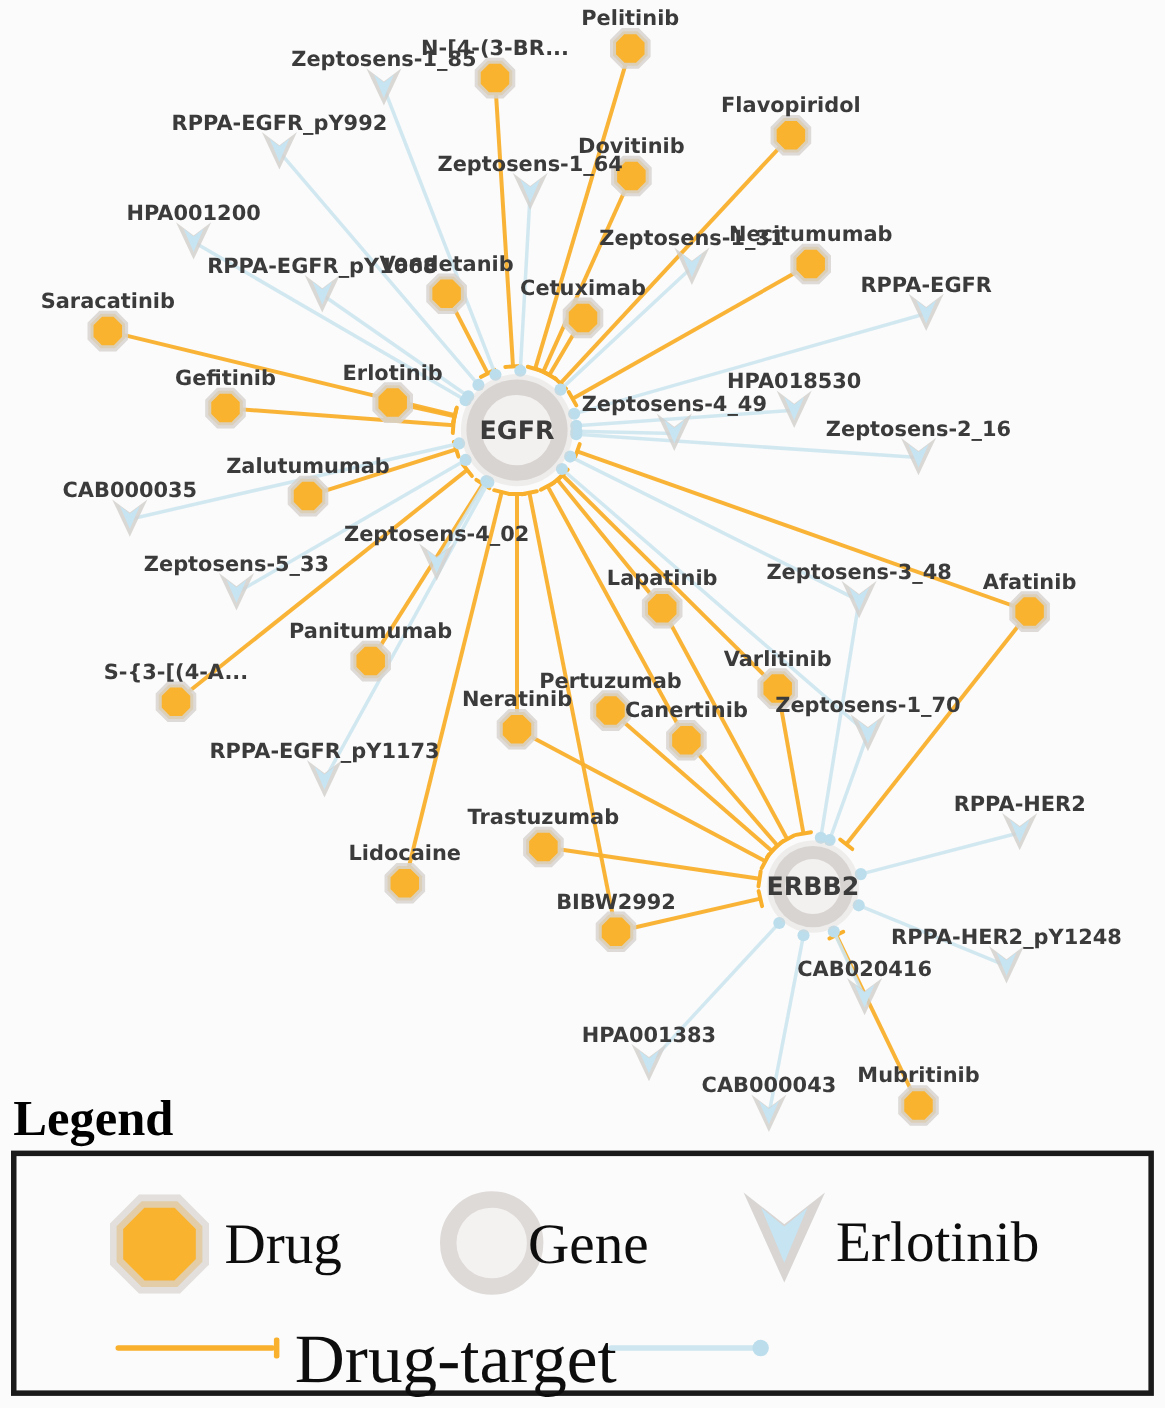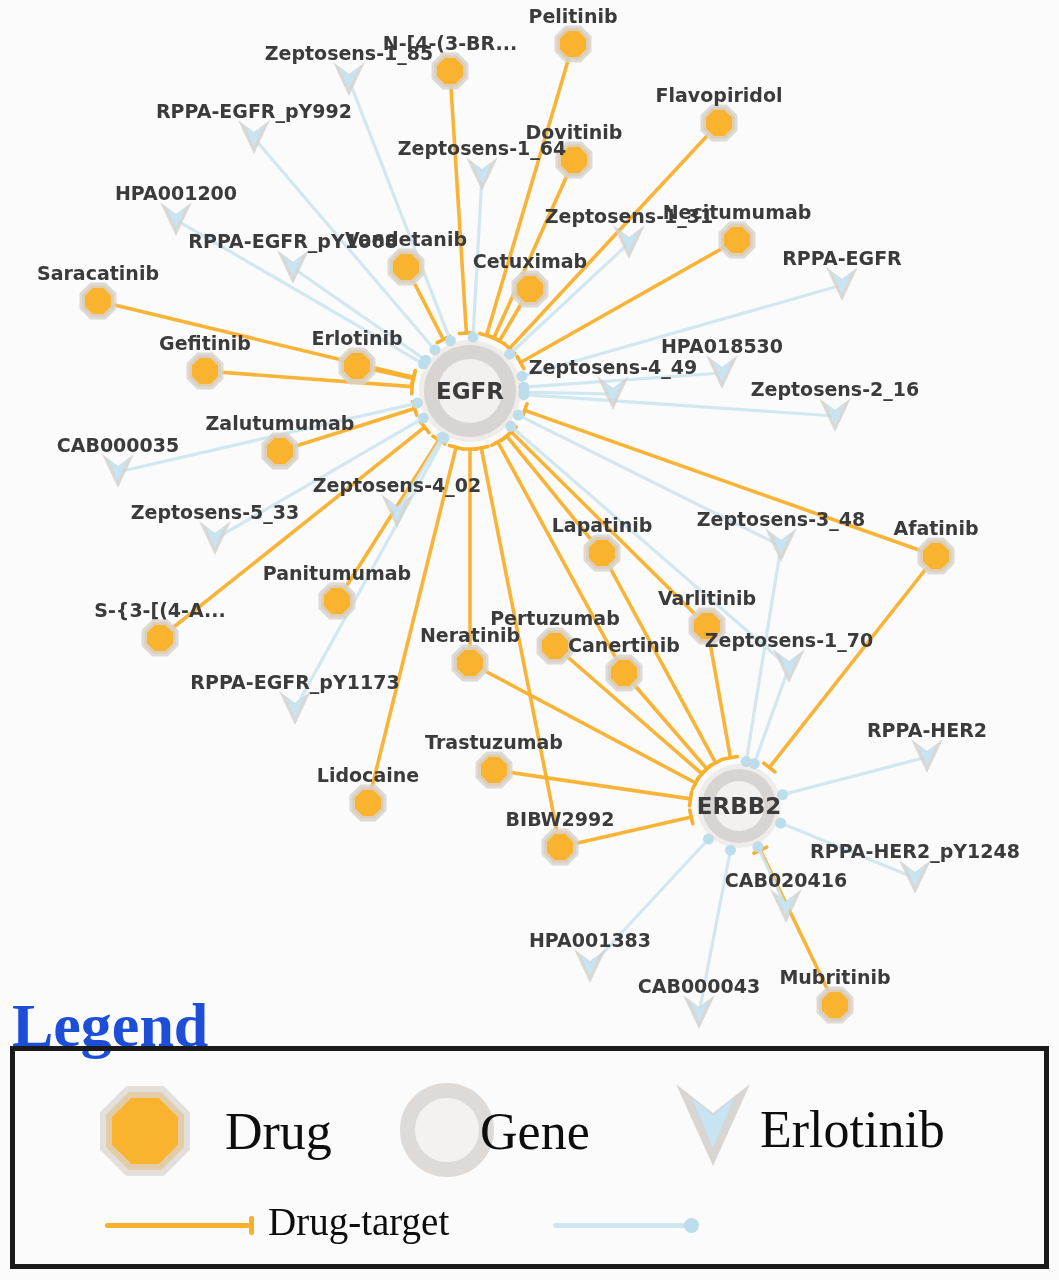--- a/index.html
+++ b/index.html
@@ -2,24 +2,24 @@
 <html style="--background: #fbfbfb; --drug-fill: #f9b32f; --node-halo: #d7d3d0; --gene-ring: #d8d4d1; --gene-fill: #f3f1f0; --antibody-outer: #d2cfcc; --antibody-inner: #c7e4f2; --drug-edge: #f9b02c; --antibody-edge: #cde6f0; --label-color: #3b3b3b;"><head>
 <meta charset="utf-8">
 <style>
   html,body{margin:0;padding:0;background:#ffffff;}
   .screen{position:relative;width:1059px;height:1280px;background:var(--background,#fbfbfb);overflow:hidden;
           font-family:"DejaVu Sans",sans-serif;}
   svg text{user-select:none;}
   .net-label{font-family:"DejaVu Sans",sans-serif;font-weight:bold;font-size:19px;fill:var(--label-color,#3b3b3b);text-anchor:middle;}
   .gene-label{font-family:"DejaVu Sans",sans-serif;font-weight:bold;font-size:23px;fill:var(--label-color,#3b3b3b);text-anchor:middle;}
   .legend-title{position:absolute;left:12px;top:990px;font-family:"Liberation Serif",serif;font-weight:bold;
-                font-size:62px;color:#1d4ed8;}
+                font-size:46px;color:#000000;}
   .legend-box{position:absolute;left:10px;top:1046px;width:1029px;height:213px;border:5px solid #1a1a1a;background:transparent;}
   .legend-item-label{position:absolute;font-family:"Liberation Serif",serif;font-size:52px;color:#0d0d0d;}
-  .legend-edge-label{position:absolute;font-family:"Liberation Serif",serif;font-size:39px;color:#0d0d0d;}
+  .legend-edge-label{position:absolute;font-family:"Liberation Serif",serif;font-size:63px;color:#0d0d0d;}
   .legend-gene-circle{position:absolute;left:400px;top:1083px;width:64px;height:64px;border:15px solid #dedad8;
                       border-radius:50%;background:#f4f2f1;}
   .edge-line{position:absolute;height:5px;border-radius:3px;}
   .drug-line{left:105px;top:1223px;width:145px;background:var(--drug-edge,#f9b02c);}
   .drug-tee{position:absolute;left:249px;top:1216px;width:5px;height:19px;border-radius:2px;background:var(--drug-edge,#f9b02c);}
   .ab-line{left:553px;top:1223px;width:135px;background:var(--antibody-edge,#cde6f0);}
   .ab-dot{position:absolute;left:684px;top:1218px;width:15px;height:15px;border-radius:50%;background:#bcdeec;}
 </style>
 </head>
 <body>
@@ -250,21 +250,21 @@
       <text x="699" y="993" class="net-label">CAB000043</text>
     </svg>
 
   <div class="legend-title">Legend</div>
   <div class="legend-box"></div>
 
   
   <svg width="104" height="104" viewBox="-52 -52 104 104" style="position:absolute;left:93px;top:1079px;">
     <polygon points="39,16.2 16.2,39 -16.2,39 -39,16.2 -39,-16.2 -16.2,-39 16.2,-39 39,-16.2" fill="#f9b32f" stroke="#d9d5d2" stroke-width="12" stroke-opacity="0.75"></polygon>
   </svg>
-  <div class="legend-item-label" style="left:225px;top:1102px;">Drug</div>
+  <div class="legend-item-label" style="left:204px;top:1102px;">Drug</div>
 
   <div class="legend-gene-circle"></div>
   <div class="legend-item-label" style="left:480px;top:1102px;">Gene</div>
 
   <svg width="90" height="104" viewBox="-45 -50 90 104" style="position:absolute;left:668px;top:1076px;">
     <path d="M -37 -42 L 0 -13 L 37 -42 L 0 40 Z" fill="#cfccc9" fill-opacity="0.8"></path>
     <path d="M -21 -28 L 0 -11 L 21 -28 L 0 22 Z" fill="#c7e4f2"></path>
   </svg>
   <div class="legend-item-label" style="left:760px;top:1100px;">Erlotinib</div>
 

